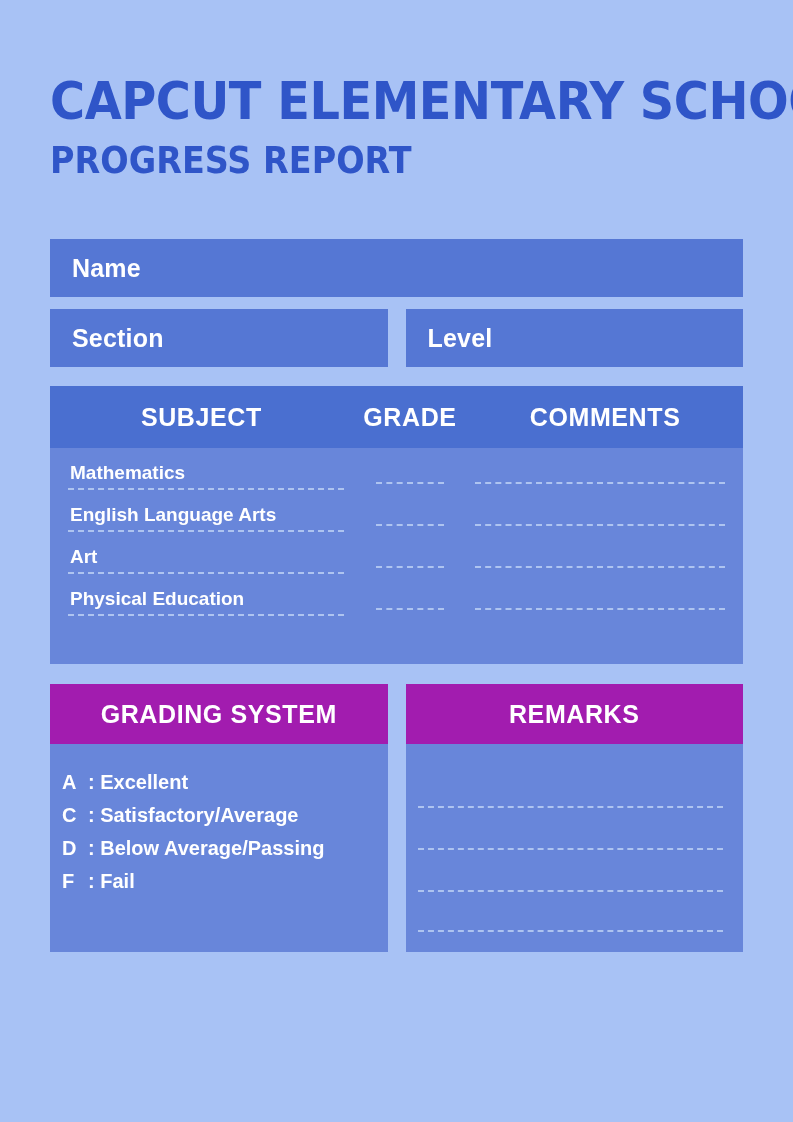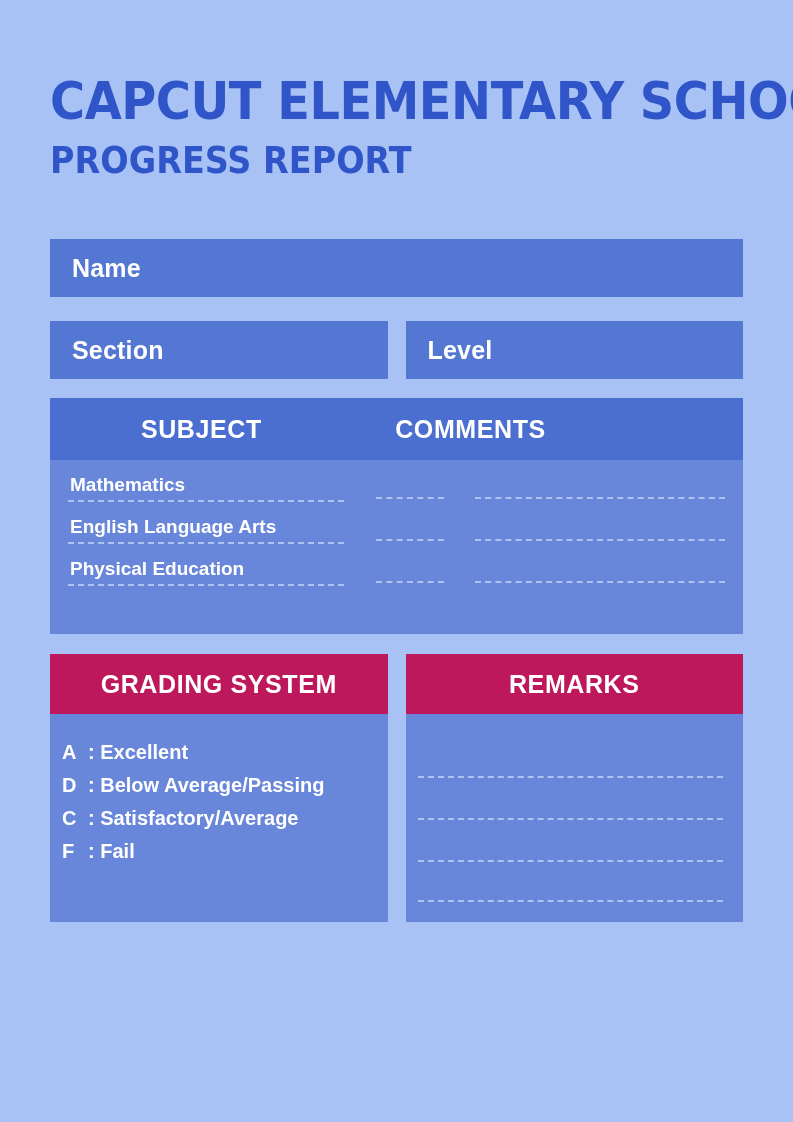--- a/index.html
+++ b/index.html
@@ -46,21 +46,21 @@
     transform: scaleX(0.88);
     transform-origin: left center;
     margin-top: 8px;
     white-space: nowrap;
   }
 
   
   .field-row {
     display: flex;
     gap: 18px;
-    margin-top: 24px;
+    margin-top: 12px;
   }
   .field-box {
     background: #5577d4;
     color: #ffffff;
     font-size: 25px;
     font-weight: bold;
     letter-spacing: 0.2px;
     padding: 18px 22px;
     box-sizing: border-box;
     height: 58px;
@@ -97,21 +97,21 @@
   }
   .th-subject { width: 42%; text-align: center; }
   .th-grade   { width: 20%; }
   .th-comments{ width: 38%; }
 
   .table-body {
     padding: 14px 18px 0 18px;
   }
   .t-row {
     display: flex;
-    align-items: center;
+    align-items: flex-start;
     margin-bottom: 14px;
   }
   .t-subject {
     width: 42%;
     color: #ffffff;
     font-size: 19px;
     font-weight: bold;
     padding-bottom: 4px;
     border-bottom: 2px dashed #aec4f0;
     box-sizing: border-box;
@@ -147,21 +147,21 @@
     margin-top: 20px;
   }
   .panel {
     background: #6886da;
     width: 50%;
     box-sizing: border-box;
     display: flex;
     flex-direction: column;
   }
   .panel-head {
-    background: #be185d;
+    background: #a21caf;
     height: 60px;
     display: flex;
     align-items: center;
     justify-content: center;
     color: #ffffff;
     font-size: 25px;
     font-weight: bold;
     letter-spacing: 0.6px;
   }
   .panel-body {
@@ -206,20 +206,21 @@
       <span>Section</span>
     </div>
     <div class="field-box field-half">
       <span>Level</span>
     </div>
   </div>
 
   <div class="table-block">
     <div class="table-head">
       <div class="th th-subject">SUBJECT</div>
+      <div class="th th-grade">GRADE</div>
       <div class="th th-comments">COMMENTS</div>
     </div>
     <div class="table-body">
 
       <div class="t-row">
         <div class="t-subject">Mathematics</div>
         <div class="t-grade">
             <div class="dashline"></div>
           </div>
         <div class="t-comments">
@@ -231,20 +232,29 @@
         <div class="t-subject">English Language Arts</div>
         <div class="t-grade">
             <div class="dashline"></div>
           </div>
         <div class="t-comments">
             <div class="dashline"></div>
           </div>
       </div>
 
 
+      <div class="t-row">
+        <div class="t-subject">Art</div>
+        <div class="t-grade">
+            <div class="dashline"></div>
+          </div>
+        <div class="t-comments">
+            <div class="dashline"></div>
+          </div>
+      </div>
 
       <div class="t-row">
         <div class="t-subject">Physical Education</div>
         <div class="t-grade">
             <div class="dashline"></div>
           </div>
         <div class="t-comments">
             <div class="dashline"></div>
           </div>
       </div>
@@ -255,26 +265,26 @@
   <div class="bottom-row">
 
     <div class="panel">
       <div class="panel-head">GRADING SYSTEM</div>
       <div class="panel-body">
         <div class="grade-line">
           <span class="grade-key">A</span><span>:</span>
           <span>Excellent</span>
         </div>
         <div class="grade-line">
+          <span class="grade-key">C</span><span>:</span>
+          <span>Satisfactory/Average</span>
+        </div>
+        <div class="grade-line">
           <span class="grade-key">D</span><span>:</span>
           <span>Below Average/Passing</span>
-        </div>
-        <div class="grade-line">
-          <span class="grade-key">C</span><span>:</span>
-          <span>Satisfactory/Average</span>
         </div>
         <div class="grade-line">
           <span class="grade-key">F</span><span>:</span>
           <span>Fail</span>
         </div>
       </div>
     </div>
 
     <div class="panel">
       <div class="panel-head">REMARKS</div>

